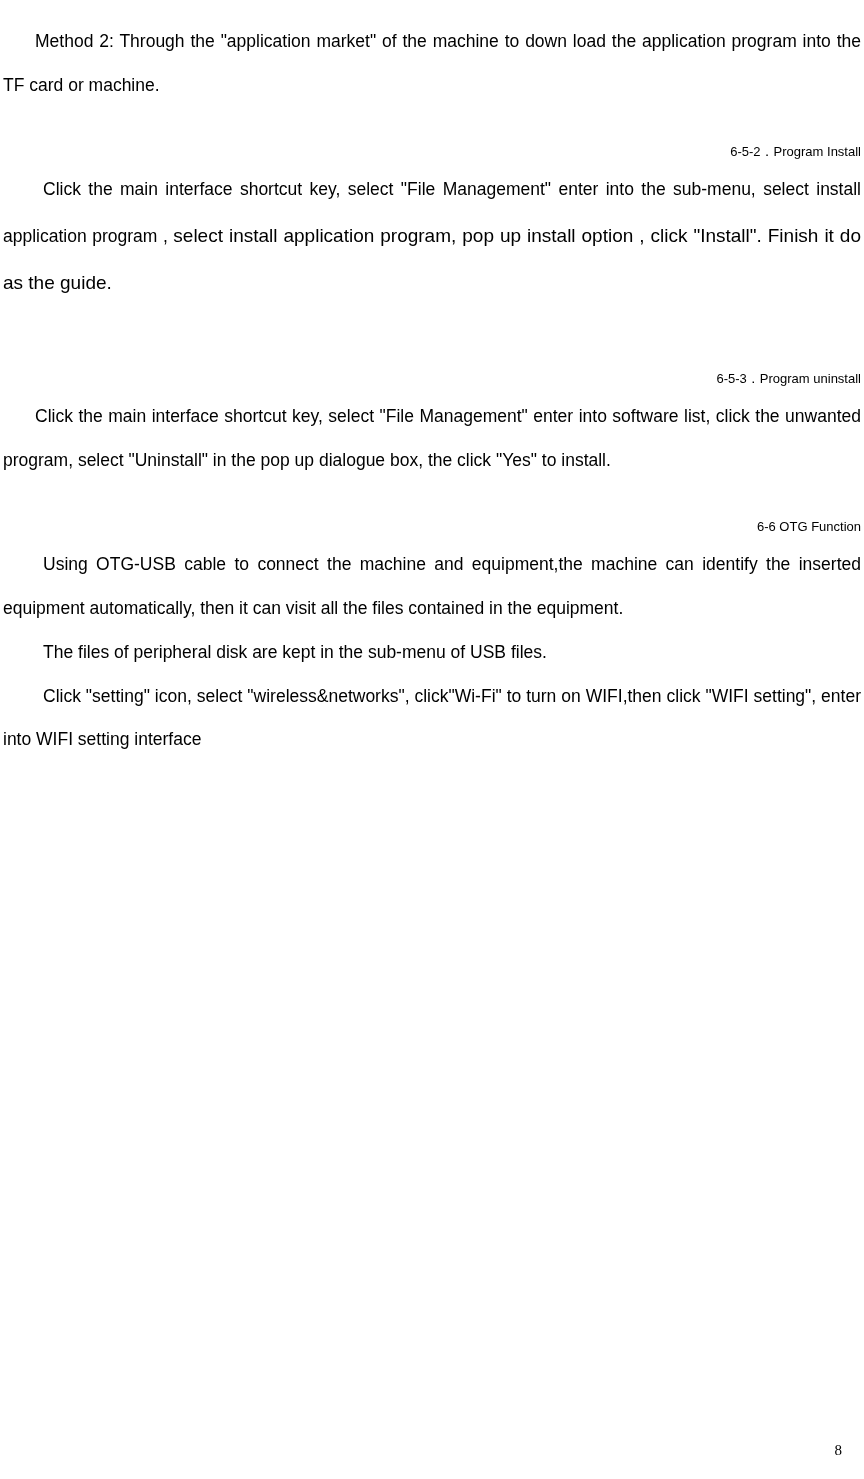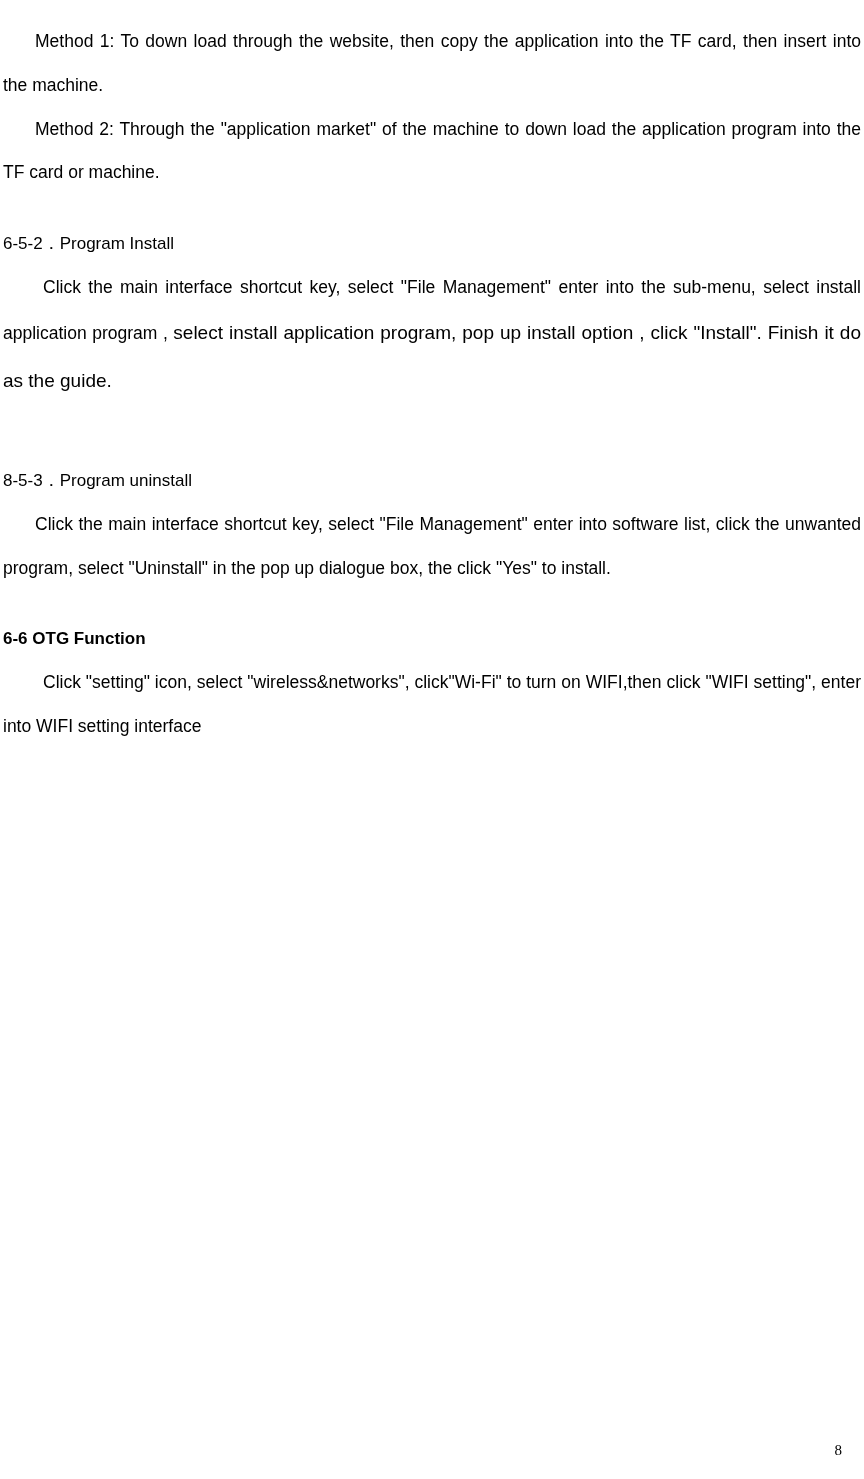--- a/index.html
+++ b/index.html
@@ -22,26 +22,27 @@
     .para {
       text-align: justify;
       line-height: 2.5;
       font-size: 17.5px;
       margin-bottom: 0;
     }
     .para-indent {
       text-indent: 32px;
     }
     .heading {
-      font-size: 17px;
+      font-size: 13px;
       line-height: 2.5;
       margin-top: 28px;
+      text-align: right;
     }
     .heading-bold {
-      font-weight: bold;
+      font-weight: normal;
     }
     .heading-normal {
       font-weight: normal;
     }
     .indent-small {
       text-indent: 14px;
     }
     .section-gap {
       margin-top: 28px;
     }
@@ -57,37 +58,38 @@
     }
     .big-font {
       font-size: 19px;
     }
   </style>
 </head>
 <body>
 
 <div class="content">
 
-  <p class="para para-indent">Method 1: To down load through the website, then copy the application into the TF card, then insert into the machine.</p>
 
   <p class="para para-indent">Method 2: Through the "application market" of the machine to down load the application program into the TF card or machine.</p>
 
   <p class="heading heading-normal section-gap">6-5-2．Program Install</p>
 
   <p class="para" style="text-indent:40px;">
     <span>Click the main interface shortcut key, select "File Management" enter into the sub-menu, select install application program , </span><span class="big-font">select install application program, pop up install option , click "Install". Finish it do as the guide.</span>
   </p>
 
-  <p class="heading heading-normal section-gap-large">8-5-3．Program uninstall</p>
+  <p class="heading heading-normal section-gap-large">6-5-3．Program uninstall</p>
 
   <p class="para para-indent">Click the main interface shortcut key, select "File Management" enter into software list, click the unwanted program, select "Uninstall" in the pop up dialogue box, the click "Yes" to install.</p>
 
   <p class="heading heading-bold section-gap">6-6  OTG Function</p>
 
 
+  <p class="para" style="text-indent:40px;">Using OTG-USB cable to connect the machine and equipment,the machine can identify the inserted equipment automatically, then it can visit all the files contained in the equipment.</p>
 
+  <p class="para" style="text-indent:40px;">The files of peripheral disk are kept in the sub-menu of USB files.</p>
 
 
   <p class="para" style="text-indent:40px;">Click "setting" icon, select "wireless&amp;networks", click"Wi-Fi" to turn on WIFI,then click "WIFI setting", enter into WIFI setting interface</p>
 
 </div>
 
 <div class="page-number">8</div>
 
 </body></html>

